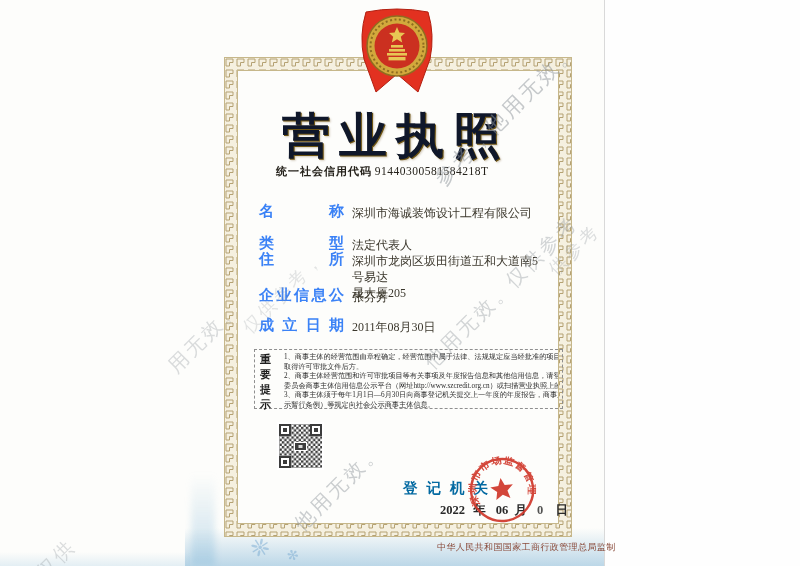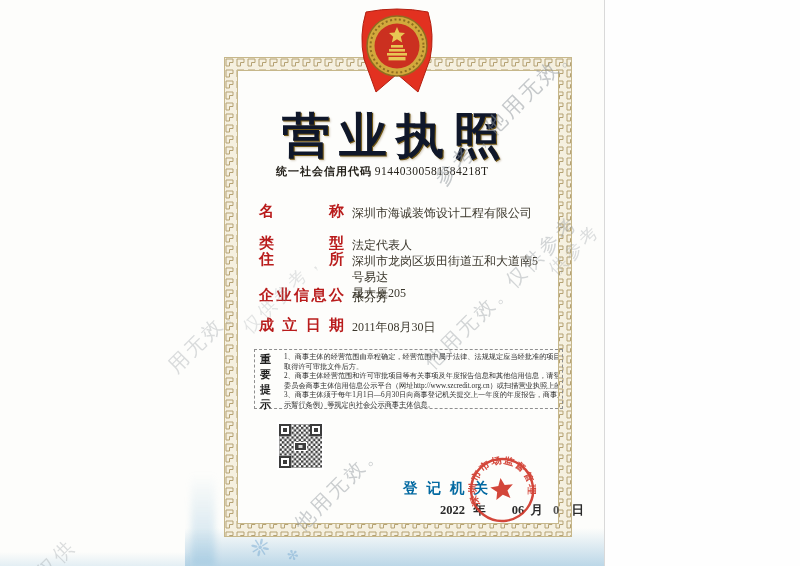--- a/index.html
+++ b/index.html
@@ -23,21 +23,21 @@
 
   .credit-line{position:absolute;left:276px;top:164px;width:286px;
                font-size:11px;color:#24211a;white-space:nowrap;}
   .credit-line .lbl{font-family:"Liberation Sans",sans-serif;font-weight:700;letter-spacing:1px;}
   .credit-line .code{font-size:11.5px;letter-spacing:0.5px;}
 
   
   .fields{position:absolute;left:259px;top:200px;width:300px;}
   .frow{position:absolute;left:0;display:flex;}
   .frow .flabel{width:85px;font-family:"Liberation Sans",sans-serif;font-weight:700;
-                font-size:15px;color:#b91c1c;text-align:justify;text-align-last:justify;line-height:18px;}
+                font-size:15px;color:#3b82f6;text-align:justify;text-align-last:justify;line-height:18px;}
   .frow .fvalue{margin-left:8px;width:192px;font-size:12px;line-height:16px;
                 color:#3b372c;padding-top:3px;}
   .r0{top:2px}.r1{top:34px}.r2{top:50px}.r3{top:86px}.r4{top:116px}
 
   
   .notice{position:absolute;left:254px;top:349px;width:309px;height:60px;
           border:1px dashed #8f8f8f;box-sizing:border-box;}
   .notice-side{position:absolute;left:5px;top:2px;bottom:2px;width:18px;display:flex;
                flex-direction:column;justify-content:space-between;
                font-family:"Liberation Sans",sans-serif;font-weight:700;font-size:11px;color:#1d1d1d;}
@@ -47,21 +47,21 @@
 
   
   .qr{position:absolute;left:277px;top:422px;width:47px;height:48px;}
 
   
   .authority{position:absolute;left:403px;top:479px;font-family:"Liberation Sans",sans-serif;
              font-weight:700;font-size:14.5px;letter-spacing:9px;color:#0369a1;white-space:nowrap;}
   .datetxt{position:absolute;left:440px;top:502px;font-size:12.5px;font-weight:700;color:#2a2a2a;
            white-space:nowrap;}
   .datetxt span{display:inline-block;}
-  .d-y{margin-left:0}.d-yu{margin-left:5px}.d-m{margin-left:23px}.d-mu{margin-left:3px}
+  .d-y{margin-left:0}.d-yu{margin-left:5px}.d-m{margin-left:7px}.d-mu{margin-left:3px}
   .d-d{margin-left:7px;opacity:.8}.d-du{margin-left:9px}
   .seal{position:absolute;left:466px;top:453px;width:72px;height:72px;z-index:4;opacity:.92;}
 
   
   .footer-note{position:absolute;left:437px;top:541px;font-size:9px;color:#8a4b3b;
                letter-spacing:0.4px;white-space:nowrap;}
 
   
   .blueband{position:absolute;left:185px;top:528px;width:419px;height:38px;
             background:linear-gradient(to bottom, rgba(173,205,226,0), rgba(148,192,220,.62));}
@@ -222,20 +222,21 @@
       <polygon fill="#d0372a" points="0,-11 3.2,-3.6 11.4,-3.1 5.2,2.2 7.1,10.1 0,5.8 -7.1,10.1 -5.2,2.2 -11.4,-3.1 -3.2,-3.6"></polygon>
       <defs>
         <path id="sealArc" d="M -23,14 A 26.5,26.5 0 1 1 23,14" fill="none"></path>
       </defs>
       <text font-size="9" fill="#d0372a" font-weight="bold" letter-spacing="1">
         <textPath href="#sealArc" startOffset="2" textLength="116" lengthAdjust="spacingAndGlyphs">深圳市市场监督管理局</textPath>
       </text>
     </g>
   </svg>
 
+  <div class="footer-note">中华人民共和国国家工商行政管理总局监制</div>
 
   <div class="wm wm0">参考，他用无效。</div>
   <div class="wm wm1">他用无效。仅供参考</div>
   <div class="wm wm2">用无效。</div>
   <div class="wm wm3">他用无效。</div>
   <div class="wm wm4">仅供参考，</div>
   <div class="wm wm5">供参考</div>
   <div class="wm wm6">仅供</div>
 
 </div>

